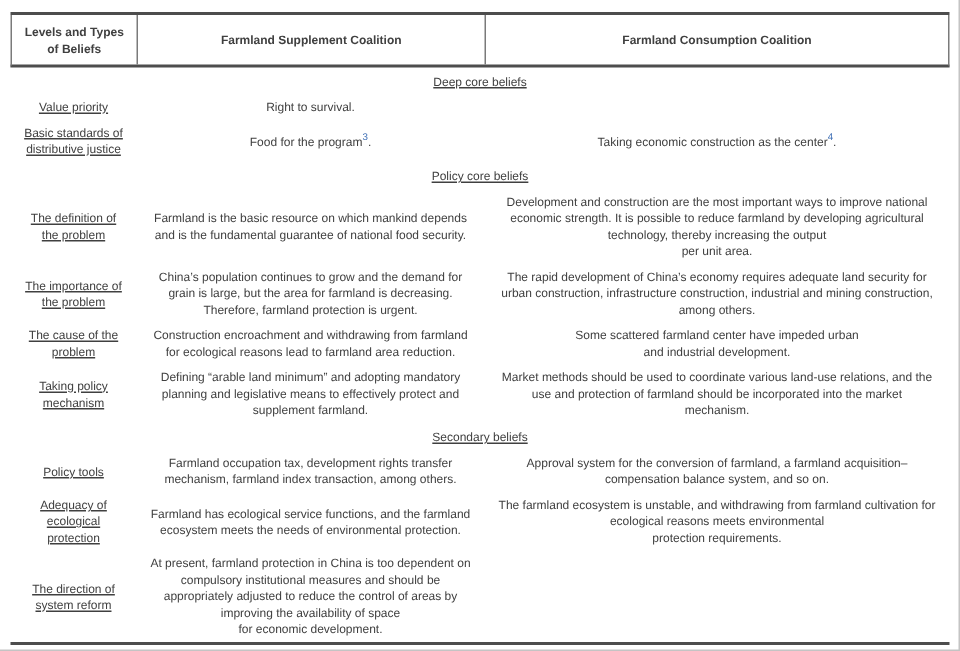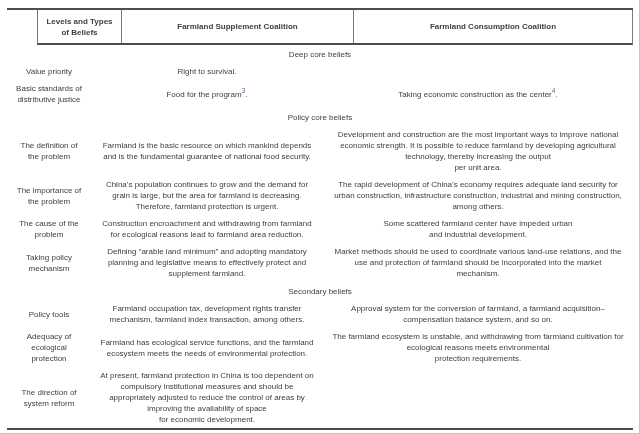--- a/index.html
+++ b/index.html
@@ -20,49 +20,49 @@
     line-height: 11px;
   }
   .thead {
     display: grid;
     grid-template-columns: 84px 232px 1fr;
     align-items: center;
     border-bottom: 2px solid #4d4d4d;
     border-left: 1px solid #7a7a7a;
     border-right: 1px solid #7a7a7a;
     min-height: 33px;
-    margin-left: 30px;
   }
   .thead .hc {
     text-align: center;
     font-weight: bold;
     white-space: pre-line;
     padding: 2px 4px;
     align-self: stretch;
     display: flex;
     align-items: center;
     justify-content: center;
   }
   .thead .hc.sep { border-right: 1px solid #7a7a7a; }
   .band {
     text-align: center;
     padding: 4px 0 3px 0;
+    text-decoration: underline;
   }
   .row {
     display: grid;
     grid-template-columns: 84px 232px 1fr;
     align-items: center;
     padding: 3px 0;
   }
   .cell {
     text-align: center;
     white-space: pre-line;
     padding: 0 9px;
   }
-  .cell.lbl { padding: 0 3px; }
+  .cell.lbl { padding: 0 3px; text-decoration: underline; }
   sup.fn {
     color: #3d6eb5;
     font-size: 6.5px;
     line-height: 0;
     vertical-align: super;
     cursor: pointer;
   }
 </style>
 </head>
 <body>

